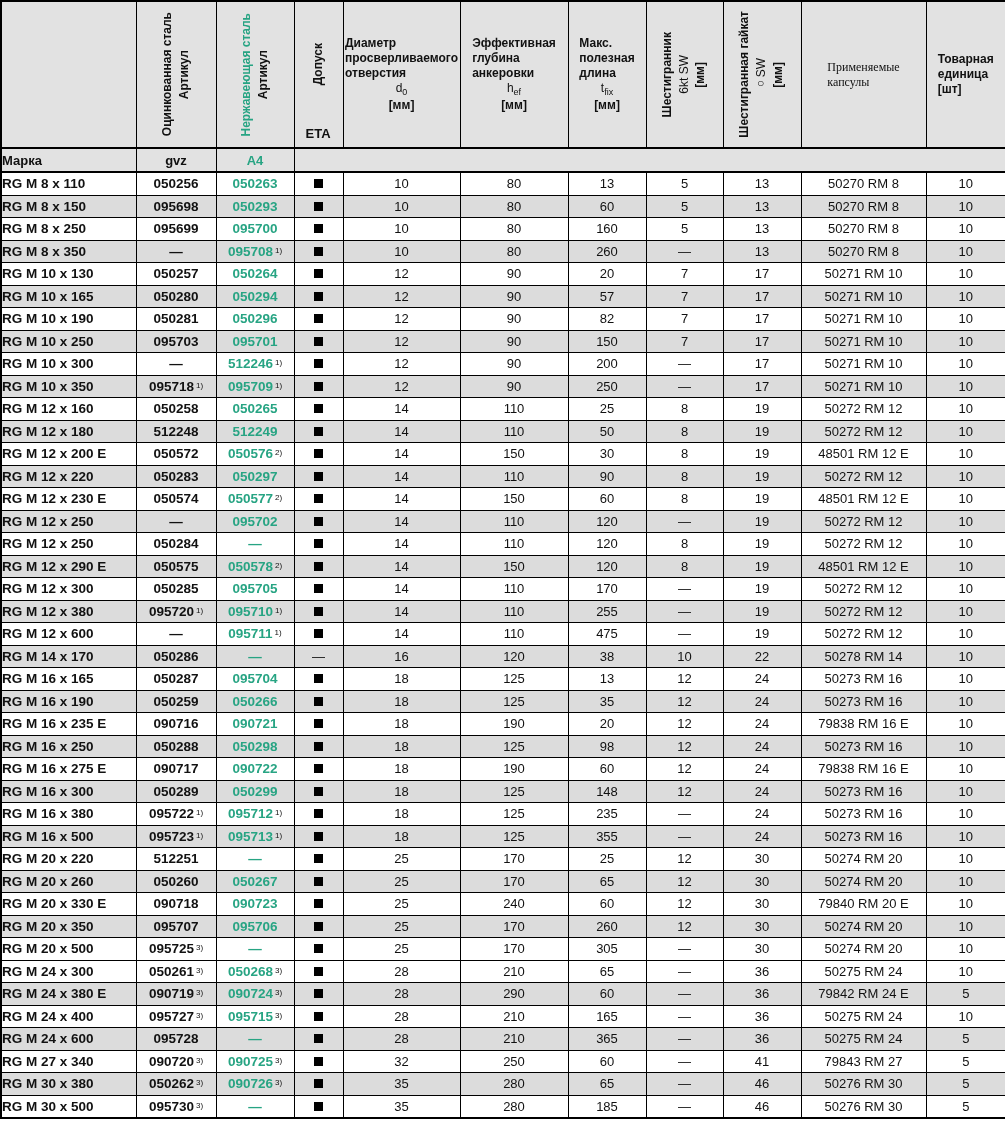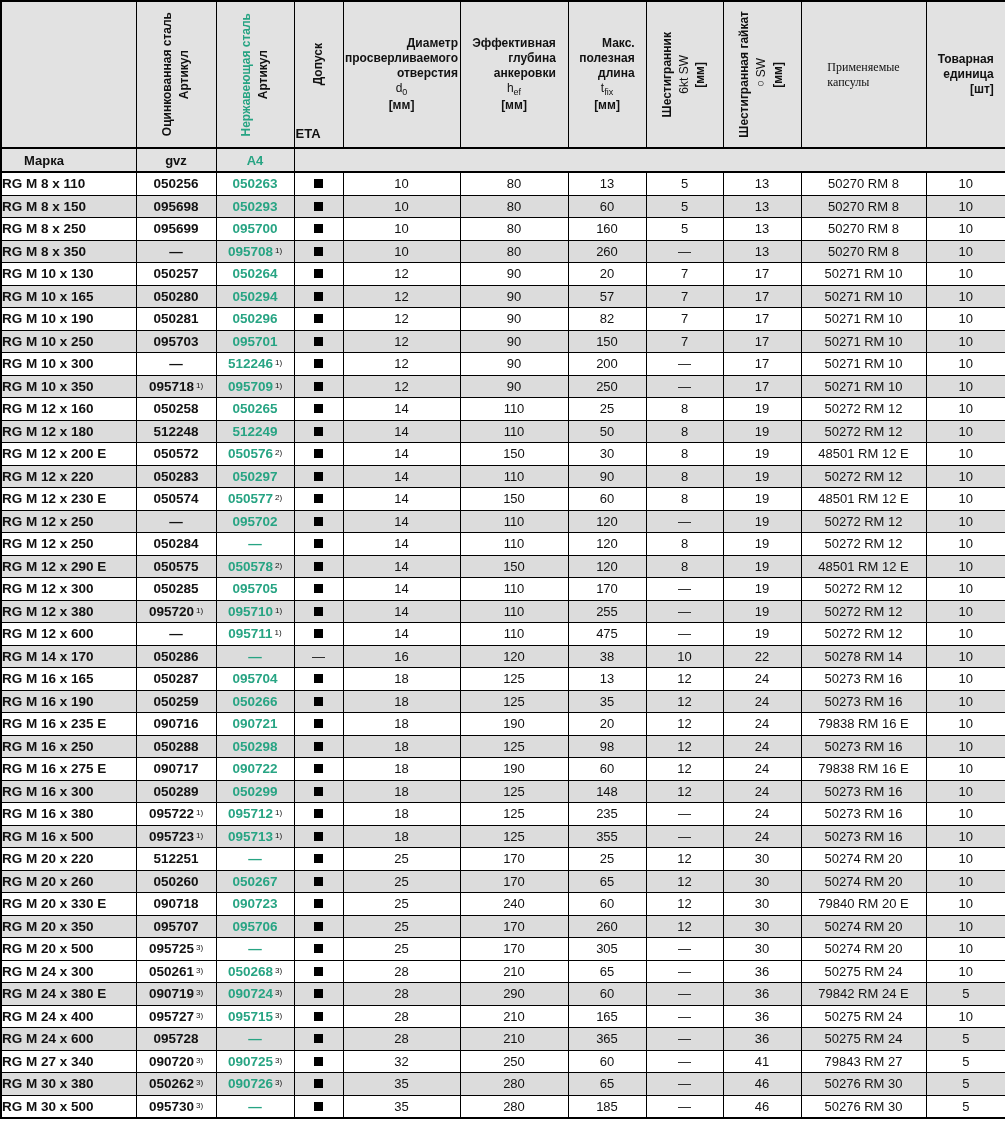--- a/index.html
+++ b/index.html
@@ -7,42 +7,42 @@
     --header-bg:#e2e2e2;
     --stripe-bg:#dcdcdc;
     --border:#000000;
   }
   html,body{margin:0;padding:0;background:#ffffff;}
   body{width:1005px;font-family:"Liberation Sans",sans-serif;color:#111;}
   table{width:1005px;border-collapse:collapse;table-layout:fixed;border:2px solid var(--border);}
   th,td{border:1px solid var(--border);padding:0;overflow:hidden;}
   thead th{background:var(--header-bg);height:145px;vertical-align:middle;border-bottom:2px solid var(--border);}
   tr.marka-row td{background:var(--header-bg);height:22px;font-weight:bold;font-size:13px;border-bottom:2px solid var(--border);}
-  tr.marka-row td.c-marka{padding-left:22px;text-align:left;}
+  tr.marka-row td.c-marka{padding-left:0;text-align:left;}
   tbody td{height:21.5px;font-size:13px;text-align:center;vertical-align:middle;line-height:1;}
   tbody tr.stripe td{background:var(--stripe-bg);}
   td.c-marka{text-align:left;font-weight:bold;font-size:13.5px;white-space:nowrap;}
   td.c-art{font-weight:bold;font-size:13.5px;white-space:nowrap;}
   td.c-a4{color:var(--green);}
   td.c-art sup{font-size:8px;font-weight:normal;color:#111;margin-left:2px;vertical-align:3px;}
   td.c-a4 sup{color:#111;}
   td.c-num{font-size:13px;font-weight:normal;}
   span.sq{display:inline-block;width:9px;height:9px;background:#000;}
   
   .vwrap{display:flex;flex-direction:row;justify-content:center;align-items:center;gap:3px;height:100%;}
   .vtext{writing-mode:vertical-rl;transform:rotate(180deg);white-space:nowrap;font-size:12px;font-weight:bold;line-height:1.15;}
   .vtext.light{font-weight:normal;}
   .vtext.green{color:var(--green);}
   
   .eta-col{display:flex;flex-direction:column;height:100%;}
   .eta-col .vwrap{flex:1;}
-  .eta-label{font-size:13px;font-weight:bold;text-align:left;padding:0 0 6px 1px;}
+  .eta-label{font-size:13px;font-weight:bold;text-align:left;padding:0 0 6px 11px;}
   
   .hstack{display:flex;flex-direction:column;justify-content:center;align-items:center;height:100%;font-size:12px;font-weight:bold;line-height:1.25;}
-  .htitle{white-space:pre-line;text-align:right;}
+  .htitle{white-space:pre-line;text-align:left;}
   .hsym{font-weight:normal;}
   .hsym sub{font-size:9px;}
   .hunit{font-weight:bold;}
   .htitle-light{font-weight:normal;font-size:12px;white-space:pre-line;text-align:left;font-family:Liberation Serif, serif;}
   .gvz-key{text-align:center;margin-left:48px;}
   .a4-key{color:var(--green);text-align:center;}
 </style>
 </head>
 <body>
 

